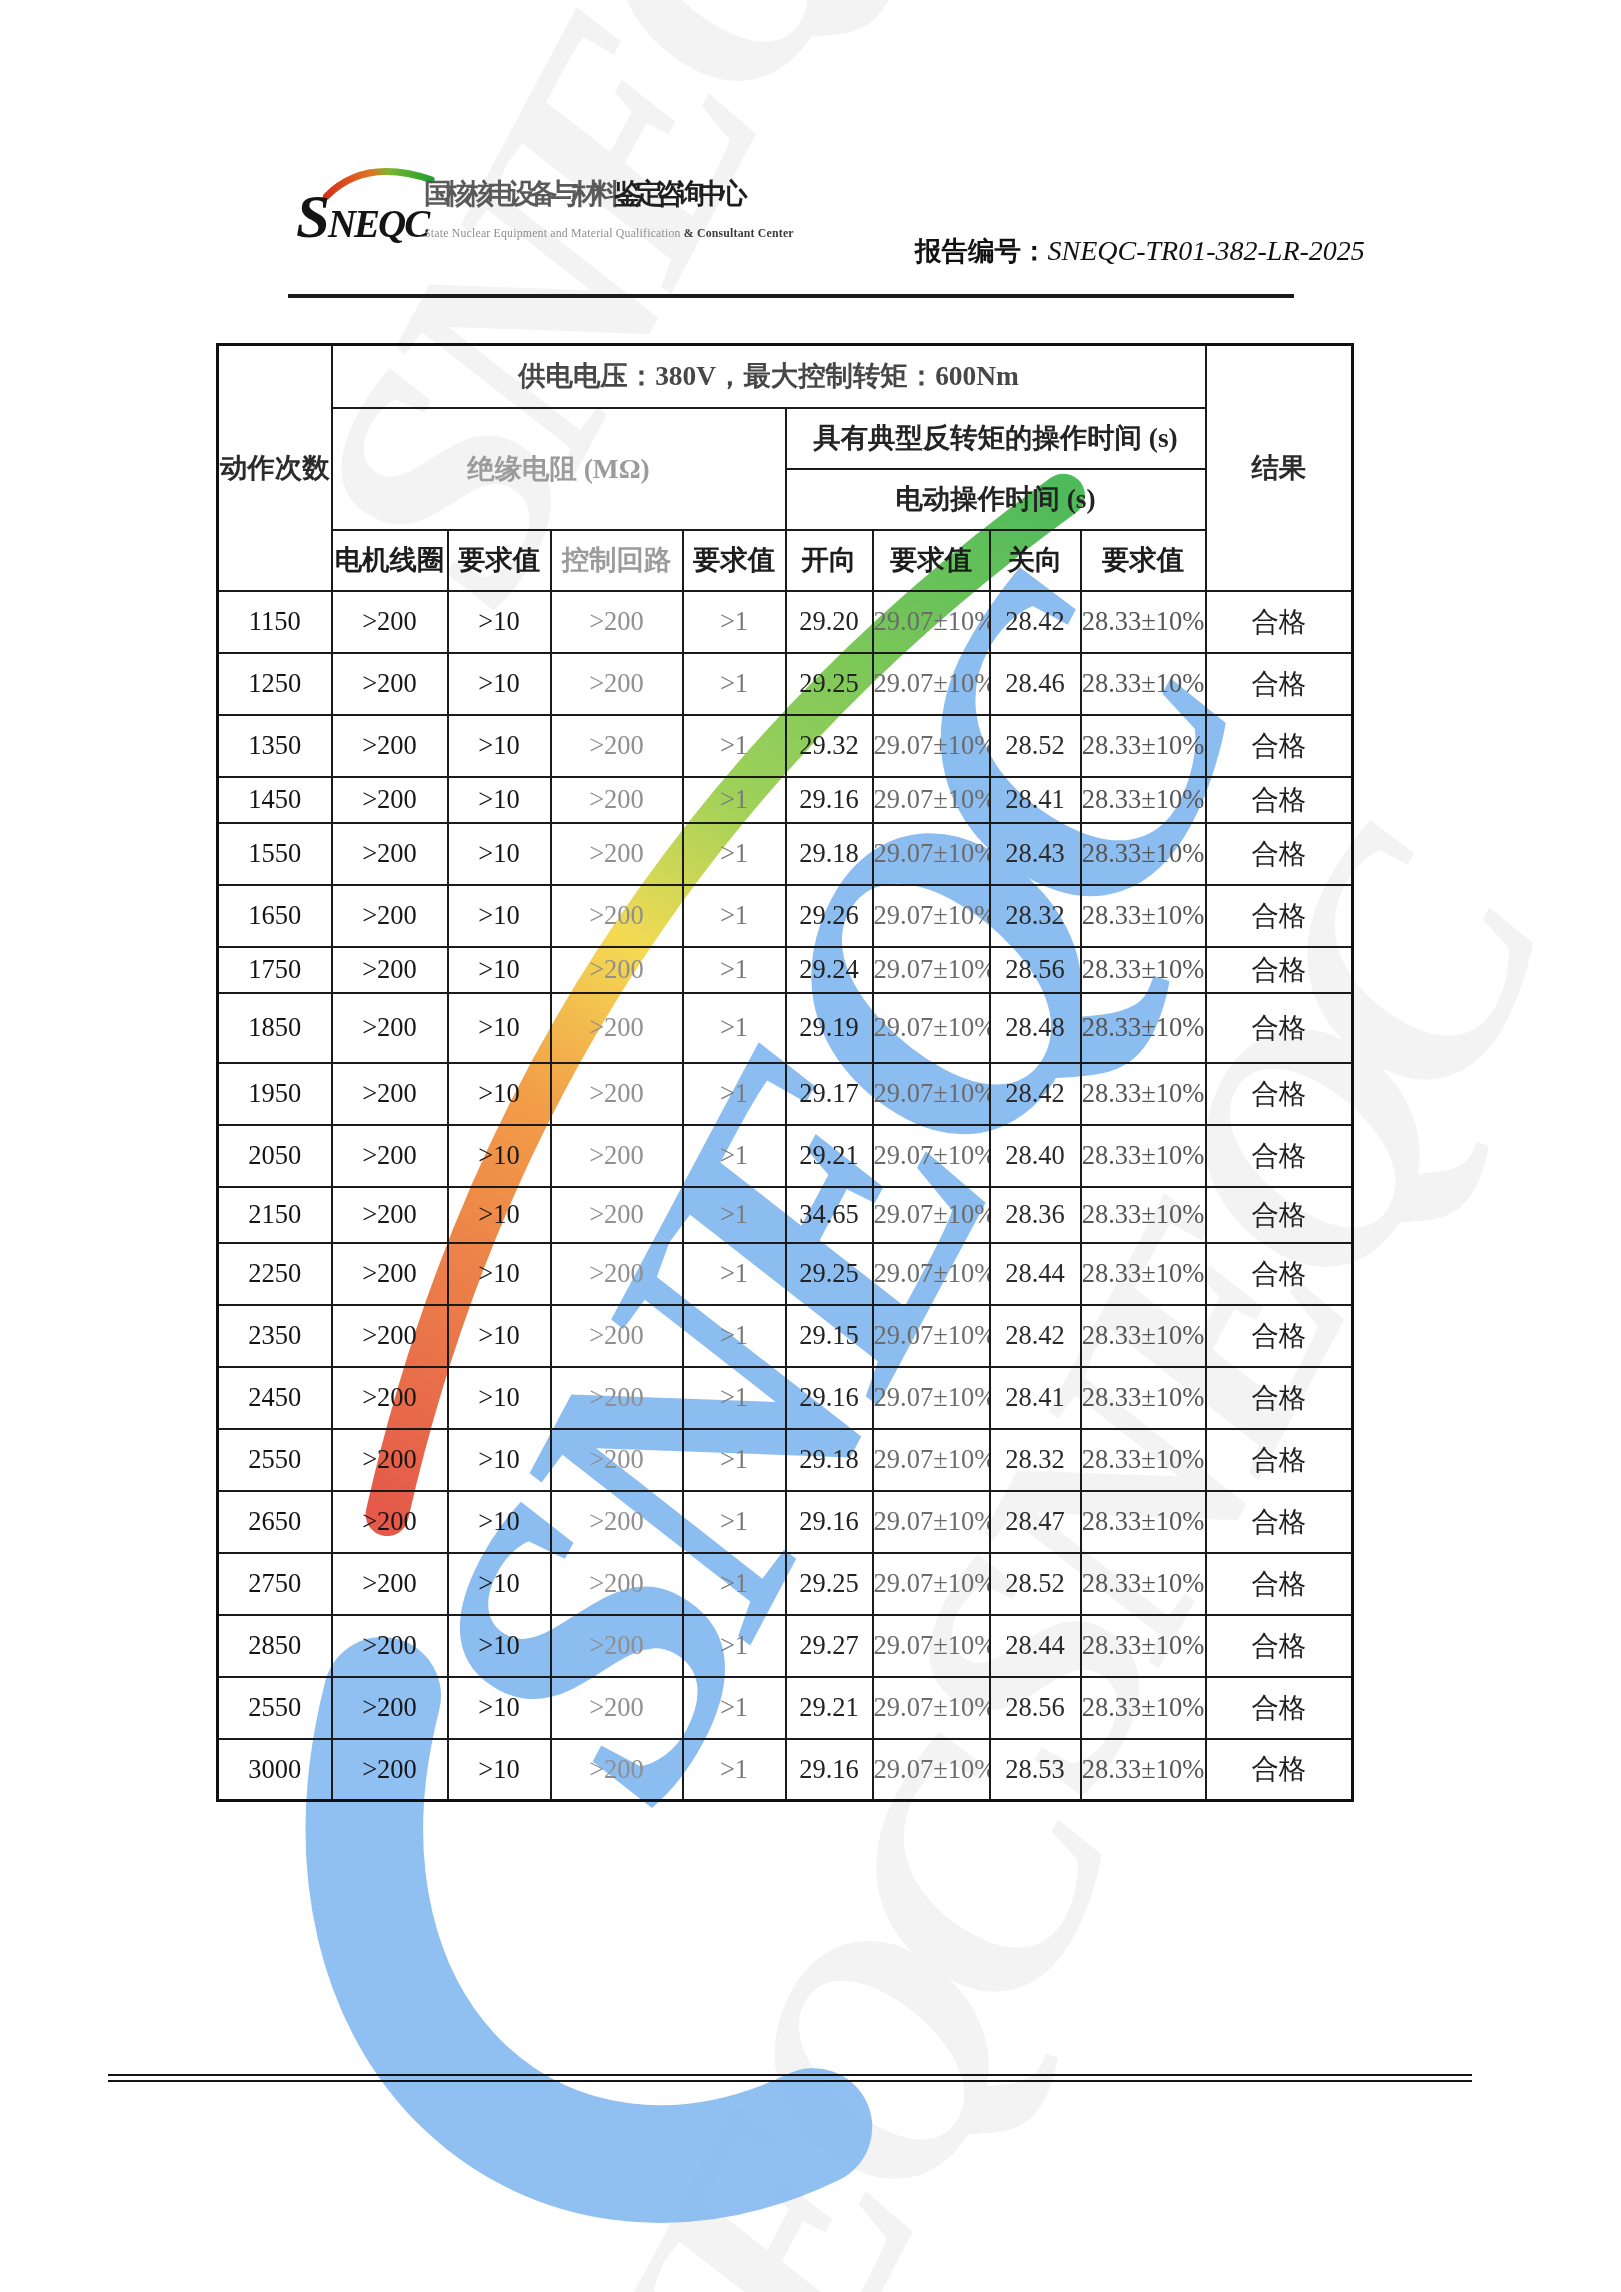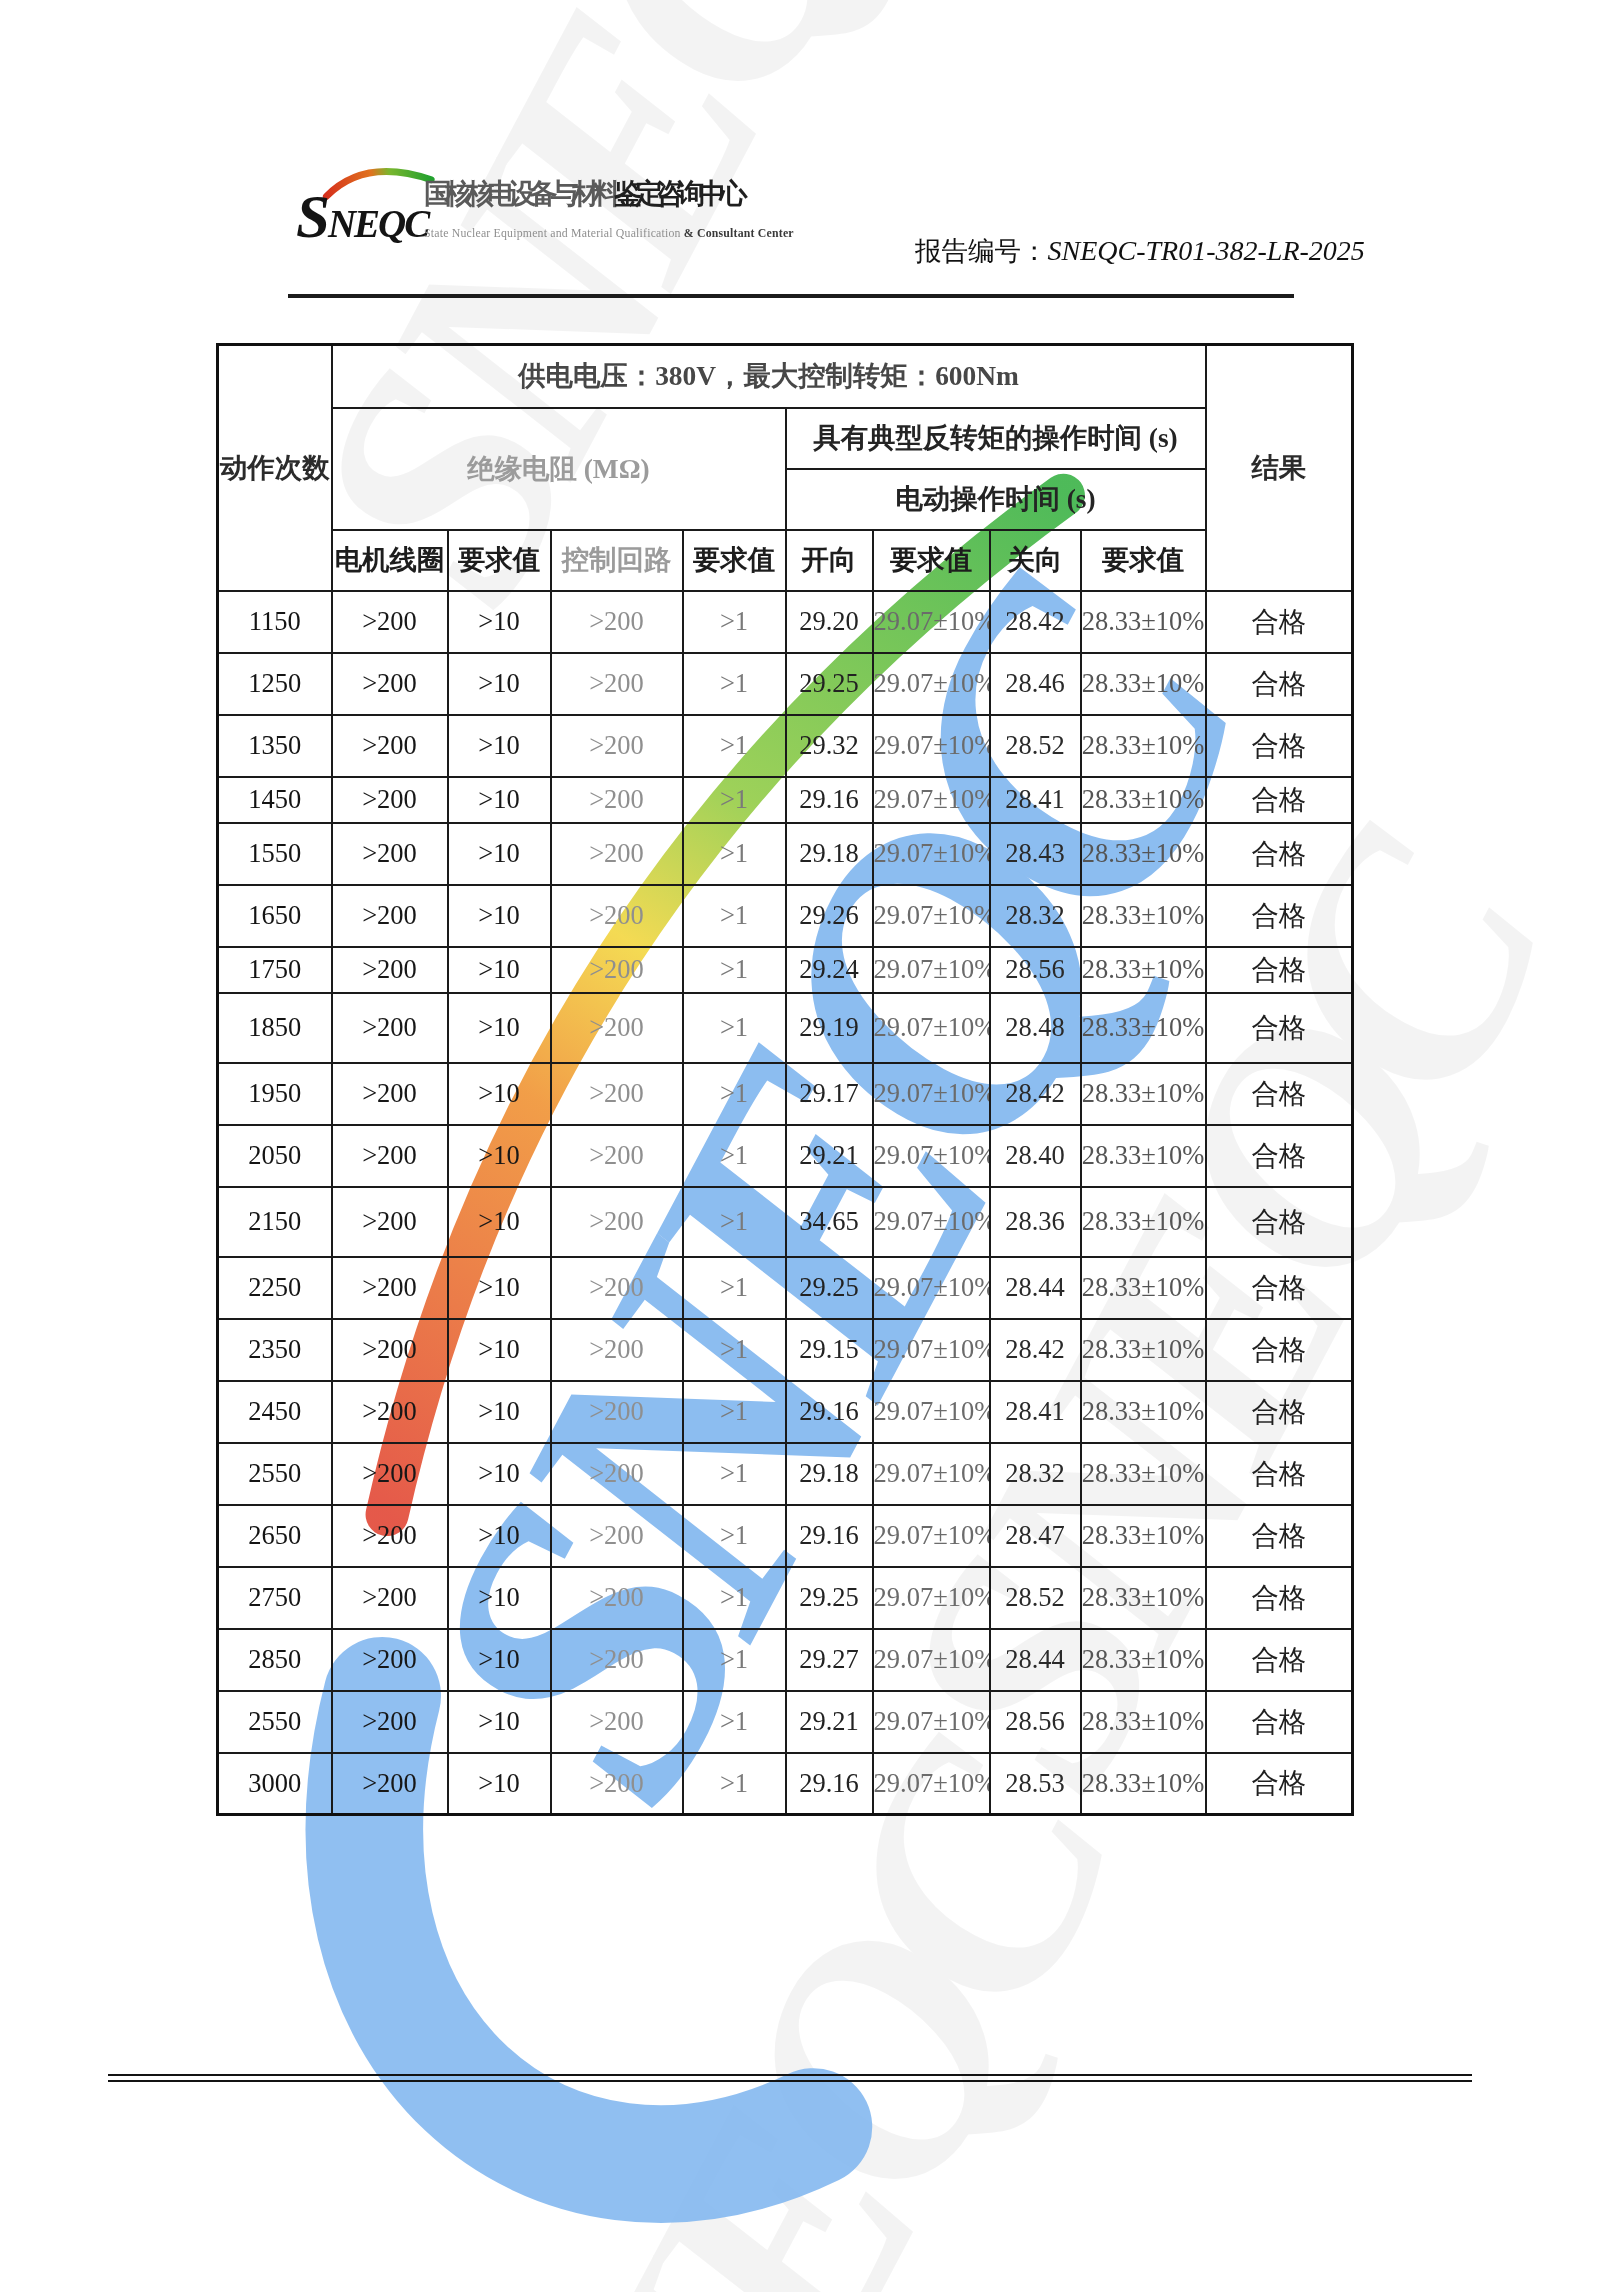--- a/index.html
+++ b/index.html
@@ -28,21 +28,21 @@
     left:296px; top:186px; font-style:italic; font-weight:900; line-height:1;
     letter-spacing:-2px;
   }
   .logo-brand .big{font-size:61px;}
   .logo-brand .rest{font-size:39px;}
   .logo-cn{left:424px; top:177px; font-size:28px; font-weight:700; letter-spacing:-6.9px; line-height:1.2;}
   .logo-cn .dark{}
   .logo-en{left:424px; top:226px; font-size:11.8px; letter-spacing:0.2px; color:#8f8f8f;}
   .logo-en .dark{color:#3a3a3a; font-weight:700;}
   .report-line{left:915px; top:233px; font-size:26.5px; white-space:nowrap;}
-  .report-line .lbl{font-weight:400; color:#111;}
+  .report-line .lbl{font-weight:700; color:#111;}
   .report-line .num{font-style:italic; font-size:28px; color:#111;}
   .hdr-rule{left:288px; top:294px; width:1006px; height:3.9px; background:#1c1c1c;}
   
   table.rpt{
     position:absolute; z-index:2; left:216px; top:343px; width:1135px;
     border-collapse:collapse; table-layout:fixed;
     border:3.9px solid #101010;
   }
   table.rpt th, table.rpt td{
     border:2px solid #1a1a1a; text-align:center; vertical-align:middle;
@@ -275,21 +275,21 @@
           <td class="c1">&gt;200</td>
           <td class="c2">&gt;10</td>
           <td class="c3">&gt;200</td>
           <td class="c4">&gt;1</td>
           <td class="c5">29.21</td>
           <td class="c6">29.07±10%</td>
           <td class="c7">28.40</td>
           <td class="c8">28.33±10%</td>
           <td class="c9">合格</td>
         </tr>
-        <tr style="height: 70px;">
+        <tr style="height: 56px;">
           <td class="c0">2150</td>
           <td class="c1">&gt;200</td>
           <td class="c2">&gt;10</td>
           <td class="c3">&gt;200</td>
           <td class="c4">&gt;1</td>
           <td class="c5">34.65</td>
           <td class="c6">29.07±10%</td>
           <td class="c7">28.36</td>
           <td class="c8">28.33±10%</td>
           <td class="c9">合格</td>

